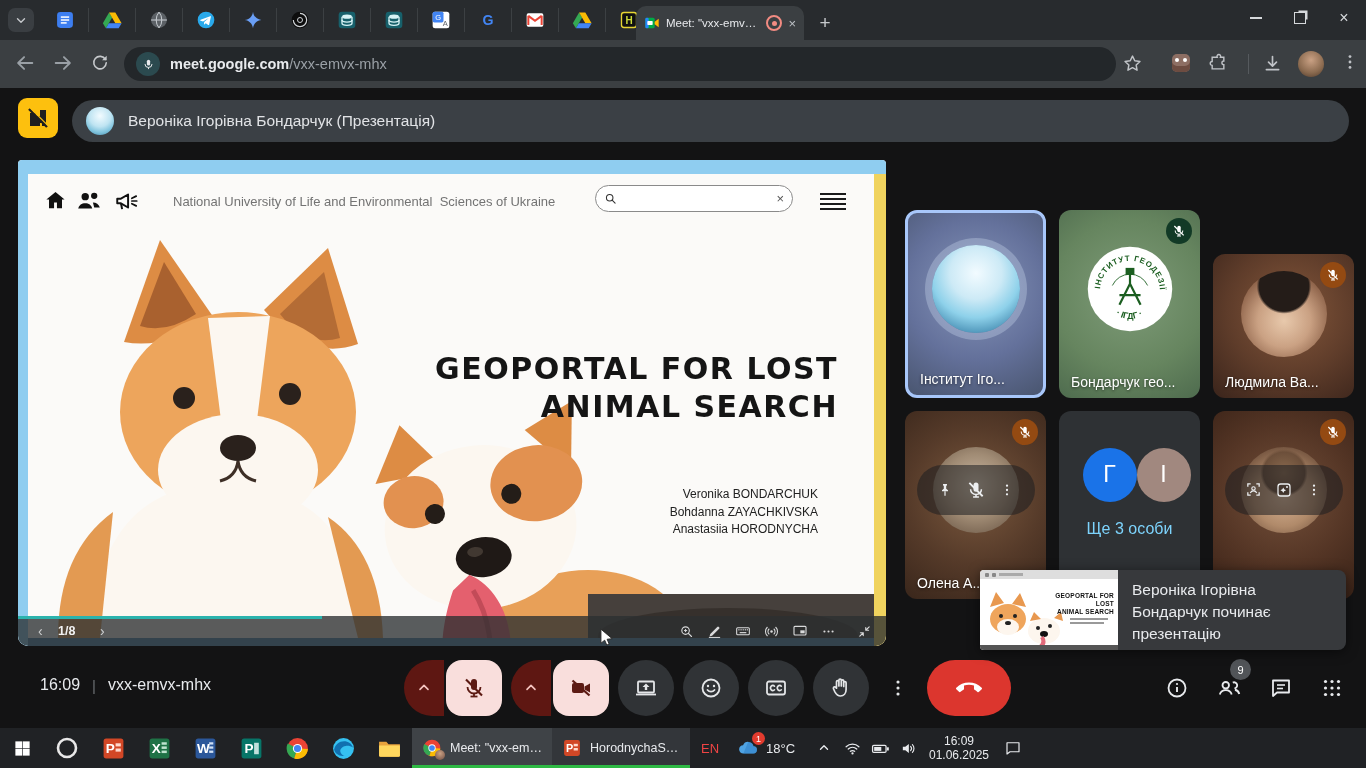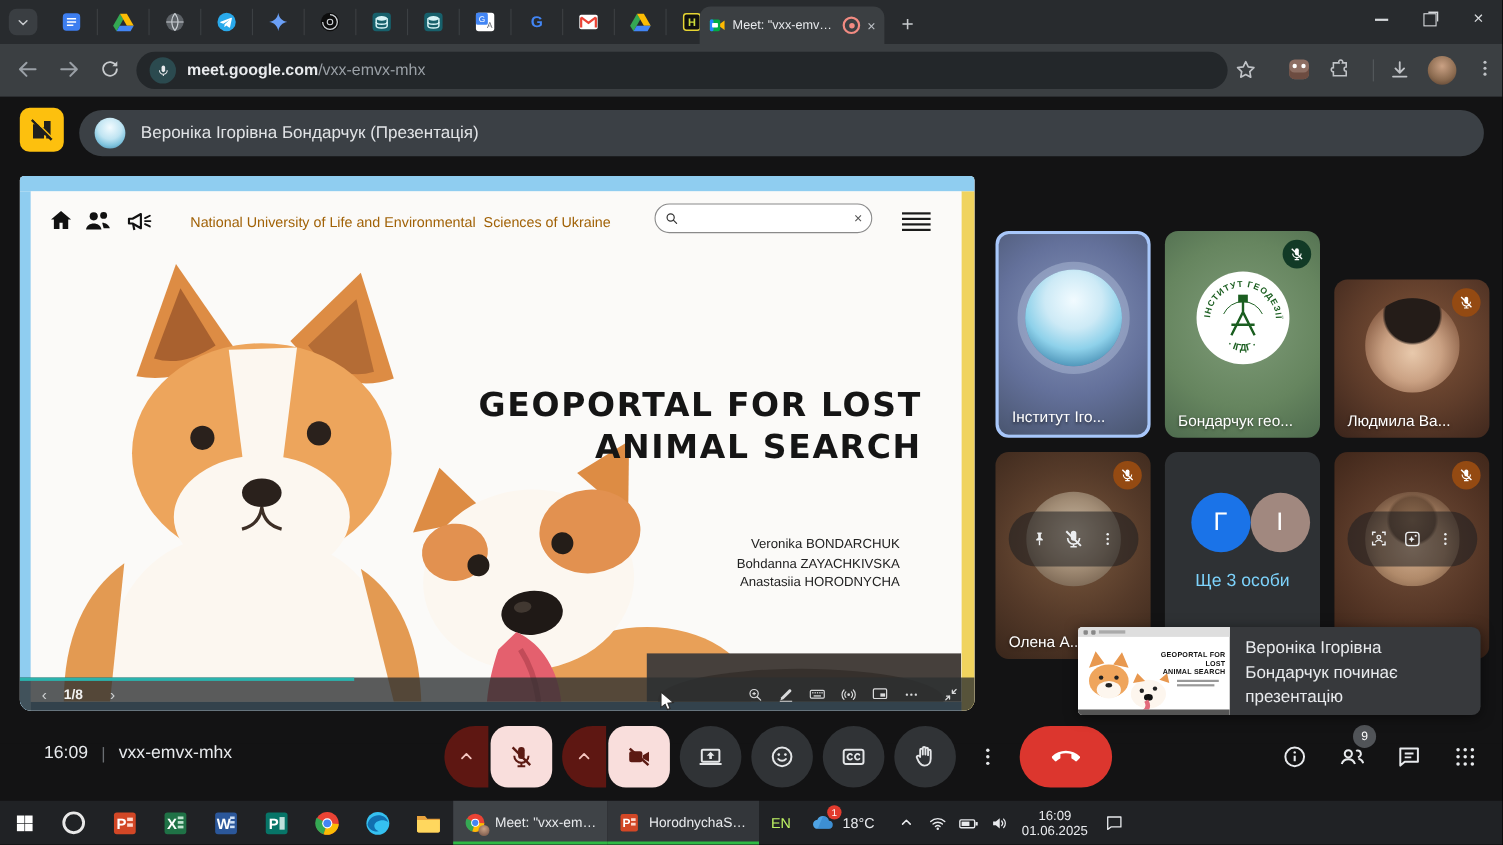--- a/index.html
+++ b/index.html
@@ -543,21 +543,21 @@
         <span class="abs ic" style="left:48px;top:14px;color:#111;">
             <svg width="26" height="26">
               <use href="#i-users"></use>
             </svg>
           </span>
         <span class="abs ic" style="left:86px;top:14px;color:#111;">
             <svg width="26" height="26">
               <use href="#i-mega"></use>
             </svg>
           </span>
-        <span class="abs" style="left:145px;top:20px;font-size:13px;color:#a16207;white-space:pre;">National University of Life and Environmental  Sciences of Ukraine</span>
+        <span class="abs" style="left:145px;top:20px;font-size:13px;color:#737373;white-space:pre;">National University of Life and Environmental  Sciences of Ukraine</span>
         <div class="sl-search">
           <span class="ic" style="color:#333;">
               <svg width="13" height="13">
                 <use href="#i-mag"></use>
               </svg>
             </span>
           <input readonly="" style="">
           <span style="color:#555;font-size:13px;line-height:1;">×</span>
         </div>
         <span class="abs" style="left:792px;top:16px;width:26px;">
@@ -942,21 +942,21 @@
     </div>
     <div class="tb-win" style="width:138px;background:#33363a;">
       <span style="flex:none;">
           <svg width="20" height="20">
             <use href="#i-ppt"></use>
           </svg>
         </span>
       <span class="tb-label">HorodnychaSelf...</span>
       <span class="ul"></span>
     </div>
-    <span style="width:40px;text-align:center;color:#bef264;font-size:13px;flex:none;">EN</span>
+    <span style="width:40px;text-align:center;color:#ef4444;font-size:13px;flex:none;">EN</span>
     <span class="tb-slot" style="width:36px;position:relative;">
       <svg width="22" height="22">
           <use href="#i-cloud"></use>
         </svg>
       <span class="ic" style="position:absolute;top:4px;right:1px;width:13px;height:13px;border-radius:50%;background:#e23b2e;color:#fff;font-size:9px;">1</span>
     </span>
     <span style="color:#e8eaed;font-size:13px;width:44px;flex:none;">18°C</span>
     <span class="tb-slot trayic" style="width:28px;">
         <svg width="14" height="14">
           <use href="#i-chev"></use>

